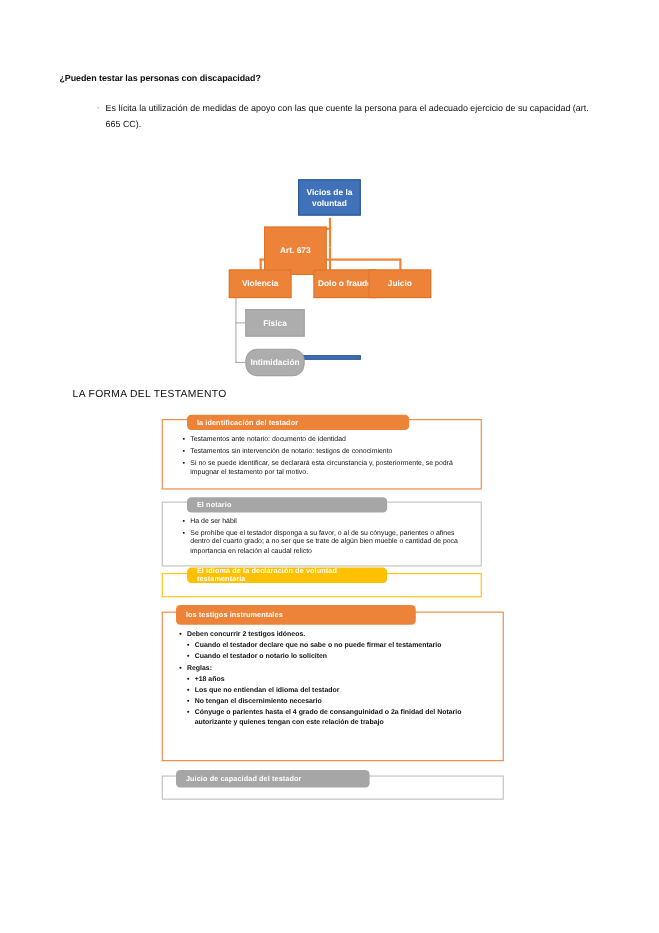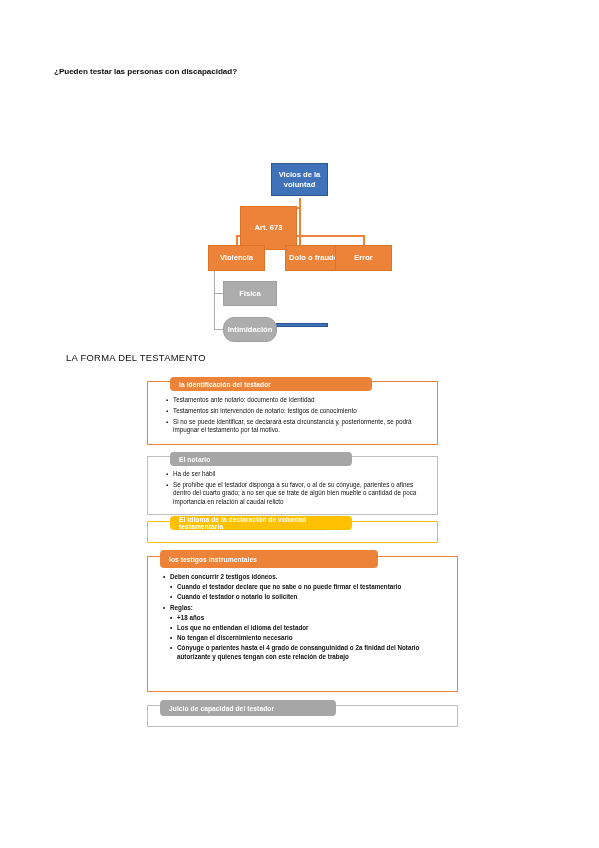--- a/index.html
+++ b/index.html
@@ -99,20 +99,24 @@
   .body-list.bold { font-weight: bold; }
   .body-list.bold .li { margin-bottom: 1.6px; }
 </style>
 </head>
 <body>
 
 <div class="page">
 
   <div class="q-title">¿Pueden testar las personas con discapacidad?</div>
 
+  <div class="bullet-row" id="b1">
+    <span class="dot">·</span>
+    <span class="txt">Es lícita la utilización de medidas de apoyo con las que cuente la persona para el adecuado ejercicio de su capacidad (art. 665 CC).</span>
+  </div>
 
   <div class="chart">
 
     <div class="conn" style="left:299px; top:38px; width:1.6px; height:27px;"></div>
     <div class="conn" style="left:299px; top:65px; width:1.6px; height:10px;"></div>
     <div class="conn" style="left:289px; top:47px; width:12px; height:1.6px;"></div>
 
     <div class="conn" style="left:236px; top:75px; width:128px; height:1.6px;"></div>
     <div class="conn" style="left:236px; top:75px; width:1.6px; height:14px;"></div>
     <div class="conn" style="left:299px; top:75px; width:1.6px; height:14px;"></div>
@@ -131,21 +135,21 @@
       <span>Art. 673</span>
     </div>
 
     <div class="node orange" style="left:208px; top:85px; width:57px; height:26px;">
       <span>Violencia</span>
     </div>
     <div class="node orange" style="left:285px; top:85px; width:57px; height:26px;text-align:center;">
       <span>Dolo o fraude</span>
     </div>
     <div class="node orange" style="left:335px; top:85px; width:57px; height:26px;">
-      <span>Error</span>
+      <span>Juicio</span>
     </div>
 
     <div class="node gray" style="left:223px; top:121px; width:54px; height:25px;">
       <span>Física</span>
     </div>
     <div class="node gray" style="left:223px; top:157px; width:54px; height:25px;border-radius:11px;">
       <span>Intimidación</span>
     </div>
   </div>
 

